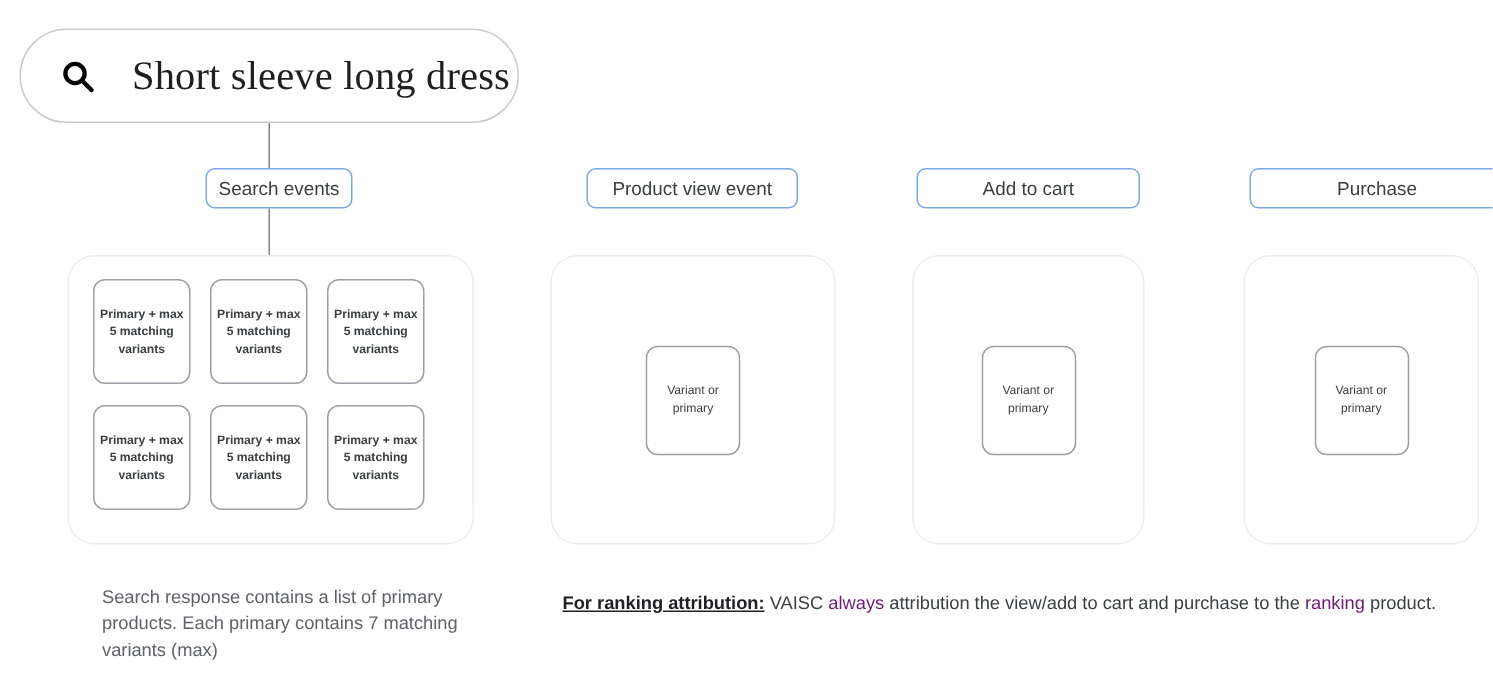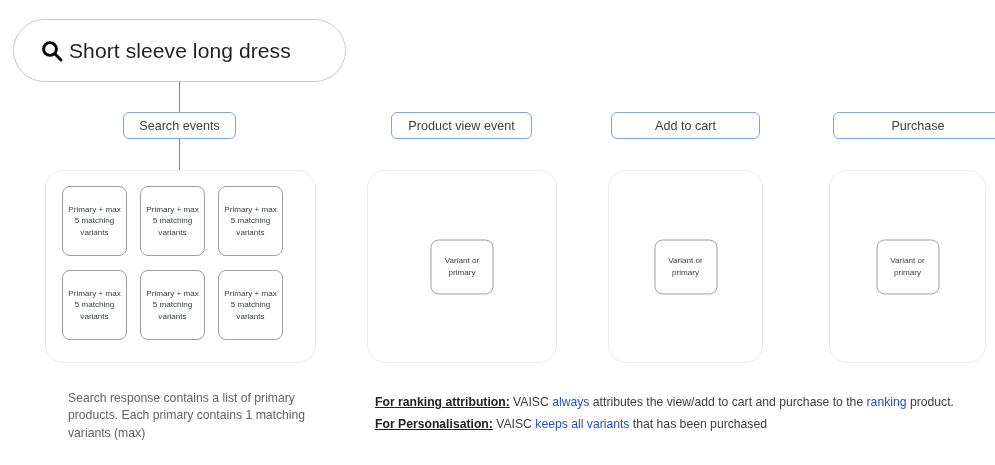--- a/index.html
+++ b/index.html
@@ -30,25 +30,26 @@
     align-items: center;
     padding-left: 26px;
   }
   #search-icon {
     width: 24px;
     height: 24px;
     flex: 0 0 auto;
     display: block;
   }
   #search-text {
-    margin-left: 5px;
-    font-size: 21px;
+    margin-left: 24px;
+    font-size: 27px;
     color: #1f1f1f;
     letter-spacing: .1px;
     white-space: nowrap;
+    font-family: Liberation Serif, serif;
   }
 
   
   .connector {
     position: absolute;
     width: 1.3px;
     background: #808386;
   }
   #connector-top { left: 179px; top: 82px; height: 30px; }
   #connector-bottom { left: 179px; top: 139px; height: 31px; }
@@ -61,21 +62,21 @@
     border-radius: 6px;
     background: #ffffff;
     display: flex;
     align-items: center;
     justify-content: center;
     font-size: 12.6px;
     color: #3c4043;
     top: 112px;
     white-space: nowrap;
   }
-  #label-search-events   { left: 123px; width: 113px; }
+  #label-search-events   { left: 137px; width: 98px; }
   #label-product-view    { left: 391px; width: 141px; }
   #label-add-to-cart     { left: 611px; width: 149px; }
   #label-purchase        { left: 833px; width: 170px; }
 
   
   .panel {
     position: absolute;
     top: 170px;
     height: 193px;
     border: 1.4px solid #ececec;
@@ -104,27 +105,28 @@
     border-radius: 8px;
     background: #ffffff;
     display: flex;
     align-items: center;
     justify-content: center;
     text-align: center;
     font-size: 8.1px;
     line-height: 1.42;
     color: #3c4043;
     padding: 2px;
+    font-weight: bold;
   }
 
   
   .variant-card {
     position: absolute;
     width: 63px;
-    height: 55px;
+    height: 73px;
     left: 50%;
     top: 50%;
     transform: translate(-50%, -50%);
     border: 1.1px solid #9aa0a6;
     border-radius: 8px;
     background: #ffffff;
     display: flex;
     align-items: center;
     justify-content: center;
     text-align: center;
@@ -147,21 +149,21 @@
     position: absolute;
     left: 375px;
     top: 392px;
     width: 615px;
     font-size: 12.2px;
     line-height: 1.78;
     color: #3c4043;
   }
   .caption-line { white-space: nowrap; }
   .caption-line b { font-weight: bold; color: #202124; text-decoration: underline; }
-  .hl { color: #1d4ed8; }
+  .hl { color: #701a75; }
 </style>
 </head>
 <body>
 
 <div id="search-bar">
   <svg id="search-icon" viewBox="0 0 24 24" aria-hidden="true">
     <circle cx="10" cy="10" r="6.4" fill="none" stroke="#000000" stroke-width="2.9"></circle>
     <line x1="14.8" y1="14.8" x2="21" y2="21" stroke="#000000" stroke-width="2.9" stroke-linecap="round"></line>
   </svg>
   <span id="search-text">Short sleeve long dress</span>
@@ -189,22 +191,19 @@
 <div class="panel" id="panel-view">
   <div class="variant-card">Variant or primary</div>
 </div>
 <div class="panel" id="panel-cart">
   <div class="variant-card">Variant or primary</div>
 </div>
 <div class="panel" id="panel-purchase">
   <div class="variant-card">Variant or primary</div>
 </div>
 
-<div id="caption-left">Search response contains a list of primary products. Each primary contains 1 matching variants (max)</div>
+<div id="caption-left">Search response contains a list of primary products. Each primary contains 7 matching variants (max)</div>
 
 <div id="caption-right">
   <div class="caption-line">
-    <b>For ranking attribution:</b><span> VAISC </span><span class="hl">always</span><span> attributes the view/add to cart and purchase to the </span><span class="hl">ranking</span><span> product.</span>
+    <b>For ranking attribution:</b><span> VAISC </span><span class="hl">always</span><span> attribution the view/add to cart and purchase to the </span><span class="hl">ranking</span><span> product.</span>
   </div>
-  <div class="caption-line">
-    <b>For Personalisation:</b><span> VAISC </span><span class="hl">keeps all variants</span><span> that has been purchased</span>
-  </div>
 </div>
 
 </body></html>

